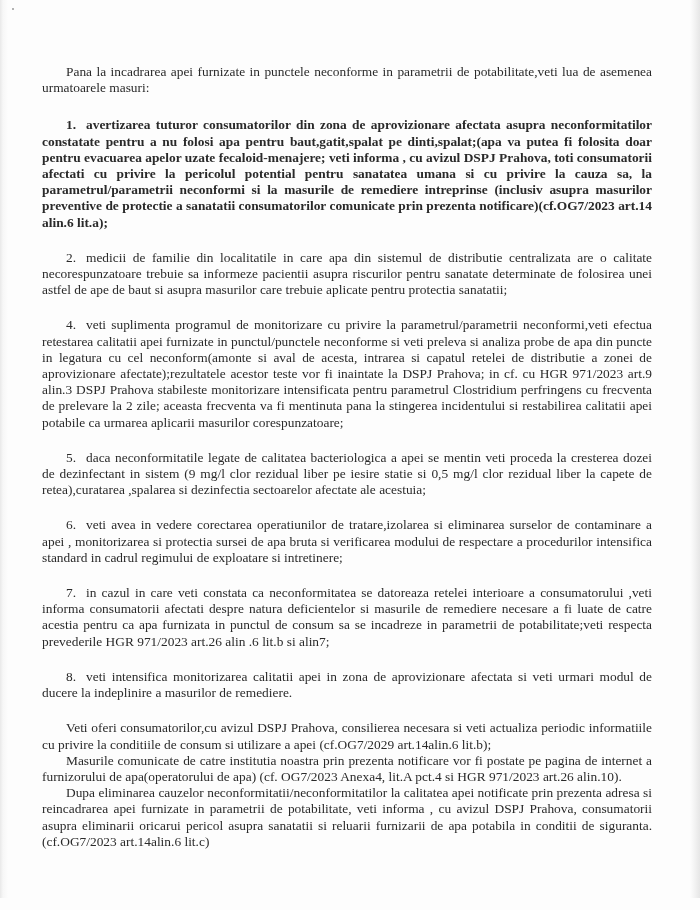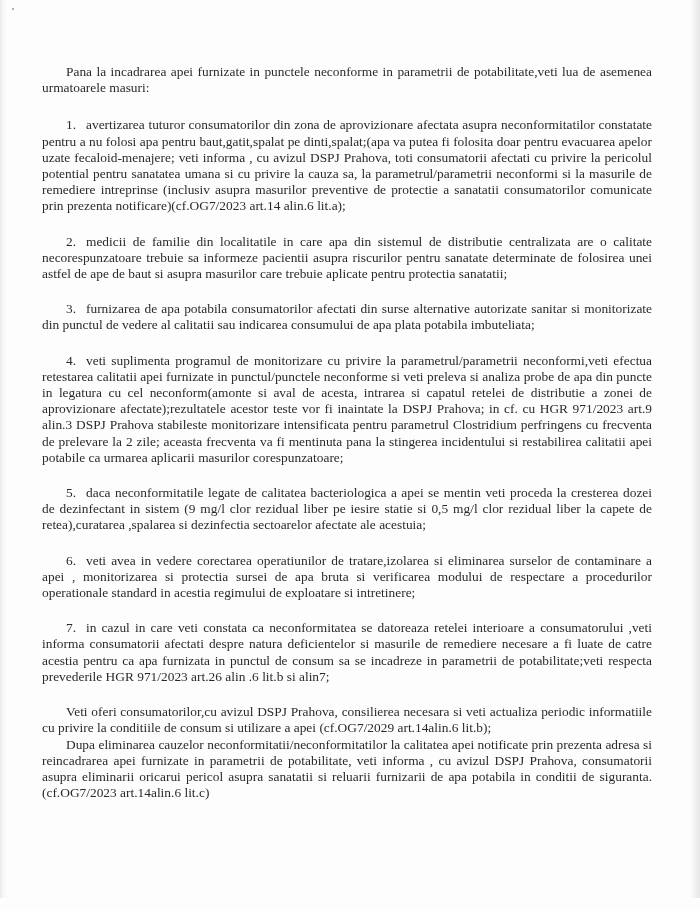--- a/index.html
+++ b/index.html
@@ -14,44 +14,45 @@
     position: absolute; left: 0; top: 0; width: 700px; height: 898px;
     background: linear-gradient(to right, #e9e9e9 0px, #f7f7f7 3px, #fdfdfd 8px, #fdfdfd 690px, #f2f2f2 695px, #e6e6e6 700px);
   }
   .content {
     position: absolute; left: 42px; top: 64px; width: 610px;
     font-size: 13.4px; line-height: 16.2px;
   }
   p { margin: 0; text-align: justify; }
   .intro { text-indent: 24px; margin-bottom: 21px; }
   .item { text-indent: 24px; margin-bottom: 19px; }
-  .item.bold { font-weight: normal; }
+  .item.bold { font-weight: bold; }
   .item .num { display: inline-block; width: 20px; text-indent: 0; }
   .closing { text-indent: 24px; margin-bottom: 0; }
   .speck { position: absolute; left: 12px; top: 8px; width: 2px; height: 2px; background: #999; border-radius: 1px; }
 </style>
 </head>
 <body>
 
 <div class="page">
   <div class="speck"></div>
   <div class="content">
     <p class="intro">Pana la incadrarea apei furnizate in punctele neconforme in parametrii de potabilitate,veti lua de asemenea urmatoarele masuri:</p>
 
     <p class="item bold"><span class="num">1.</span><span>avertizarea tuturor consumatorilor din zona de aprovizionare afectata asupra neconformitatilor constatate pentru a nu folosi apa  pentru baut,gatit,spalat pe dinti,spalat;(apa va putea fi folosita doar pentru evacuarea apelor uzate fecaloid-menajere; veti informa , cu avizul DSPJ Prahova, toti consumatorii afectati cu privire la pericolul potential pentru sanatatea umana si cu privire la cauza sa, la parametrul/parametrii neconformi si la masurile de remediere intreprinse (inclusiv asupra masurilor preventive de protectie a sanatatii consumatorilor comunicate prin prezenta notificare)(cf.OG7/2023 art.14 alin.6 lit.a);</span></p>
 
     <p class="item"><span class="num">2.</span><span>medicii de familie din localitatile in care apa din sistemul de distributie centralizata are o calitate necorespunzatoare trebuie sa informeze pacientii asupra riscurilor pentru sanatate determinate de folosirea unei astfel de ape de baut si asupra masurilor care trebuie aplicate pentru protectia sanatatii;</span></p>
 
-    <p class="item"><span class="num">3.</span><span>furnizarea de apa potabila consumatorilor afectati din surse alternative autorizate sanitar si monitorizate din punctul de vedere al calitatii sau indicarea consumului de apa plata potabila imbuteliata;</span></p>
 
     <p class="item"><span class="num">4.</span><span>veti suplimenta programul de monitorizare cu privire la parametrul/parametrii neconformi,veti efectua retestarea calitatii apei furnizate in punctul/punctele neconforme si veti preleva si analiza probe de apa din puncte in legatura cu cel neconform(amonte si aval de acesta, intrarea si capatul retelei de distributie a zonei de aprovizionare afectate);rezultatele acestor teste vor fi inaintate la DSPJ Prahova; in cf. cu HGR 971/2023 art.9 alin.3  DSPJ Prahova stabileste monitorizare intensificata pentru parametrul Clostridium perfringens cu frecventa de prelevare la 2 zile; aceasta frecventa va fi mentinuta pana la stingerea incidentului si restabilirea calitatii apei potabile ca urmarea aplicarii masurilor corespunzatoare;</span></p>
 
     <p class="item"><span class="num">5.</span><span>daca neconformitatile legate de calitatea bacteriologica a apei se mentin veti proceda la cresterea dozei de dezinfectant in sistem (9 mg/l clor rezidual liber pe iesire statie si 0,5 mg/l clor rezidual liber la capete de retea),curatarea ,spalarea si dezinfectia sectoarelor afectate ale acestuia;</span></p>
 
-    <p class="item"><span class="num">6.</span><span>veti avea in vedere corectarea operatiunilor de tratare,izolarea si eliminarea surselor de contaminare a apei , monitorizarea si protectia sursei de apa bruta si verificarea modului de respectare a procedurilor operationale standard in acestia regimului de exploatare si intretinere;</span></p>
+    <p class="item"><span class="num">6.</span><span>veti avea in vedere corectarea operatiunilor de tratare,izolarea si eliminarea surselor de contaminare a apei , monitorizarea si protectia sursei de apa bruta si verificarea modului de respectare a procedurilor intensifica standard in cadrul regimului de exploatare si intretinere;</span></p>
 
     <p class="item"><span class="num">7.</span><span>in cazul in care veti constata ca neconformitatea se datoreaza retelei interioare a consumatorului ,veti informa  consumatorii afectati despre natura deficientelor si  masurile de remediere necesare a fi luate de catre acestia pentru ca apa furnizata in punctul de consum sa se incadreze in parametrii de potabilitate;veti respecta prevederile HGR 971/2023 art.26 alin .6 lit.b si alin7;</span></p>
 
+    <p class="item"><span class="num">8.</span><span>veti intensifica monitorizarea calitatii apei in zona de aprovizionare afectata si veti urmari modul de ducere la indeplinire a masurilor de remediere.</span></p>
 
     <p class="closing">Veti oferi consumatorilor,cu avizul DSPJ Prahova, consilierea necesara si veti actualiza periodic informatiile cu privire la conditiile de consum si utilizare a apei (cf.OG7/2029 art.14alin.6 lit.b);</p>
+    <p class="closing">Masurile comunicate de catre institutia noastra prin prezenta notificare vor fi postate pe pagina de internet a furnizorului de apa(operatorului de apa) (cf. OG7/2023 Anexa4, lit.A pct.4 si HGR 971/2023 art.26 alin.10).</p>
     <p class="closing">Dupa eliminarea cauzelor neconformitatii/neconformitatilor la calitatea apei notificate prin prezenta adresa si reincadrarea apei furnizate in parametrii de potabilitate,  veti informa , cu avizul DSPJ Prahova, consumatorii asupra eliminarii oricarui pericol asupra sanatatii si reluarii furnizarii de apa potabila in conditii de siguranta.(cf.OG7/2023 art.14alin.6 lit.c)</p>
   </div>
 </div>
 
 </body></html>

